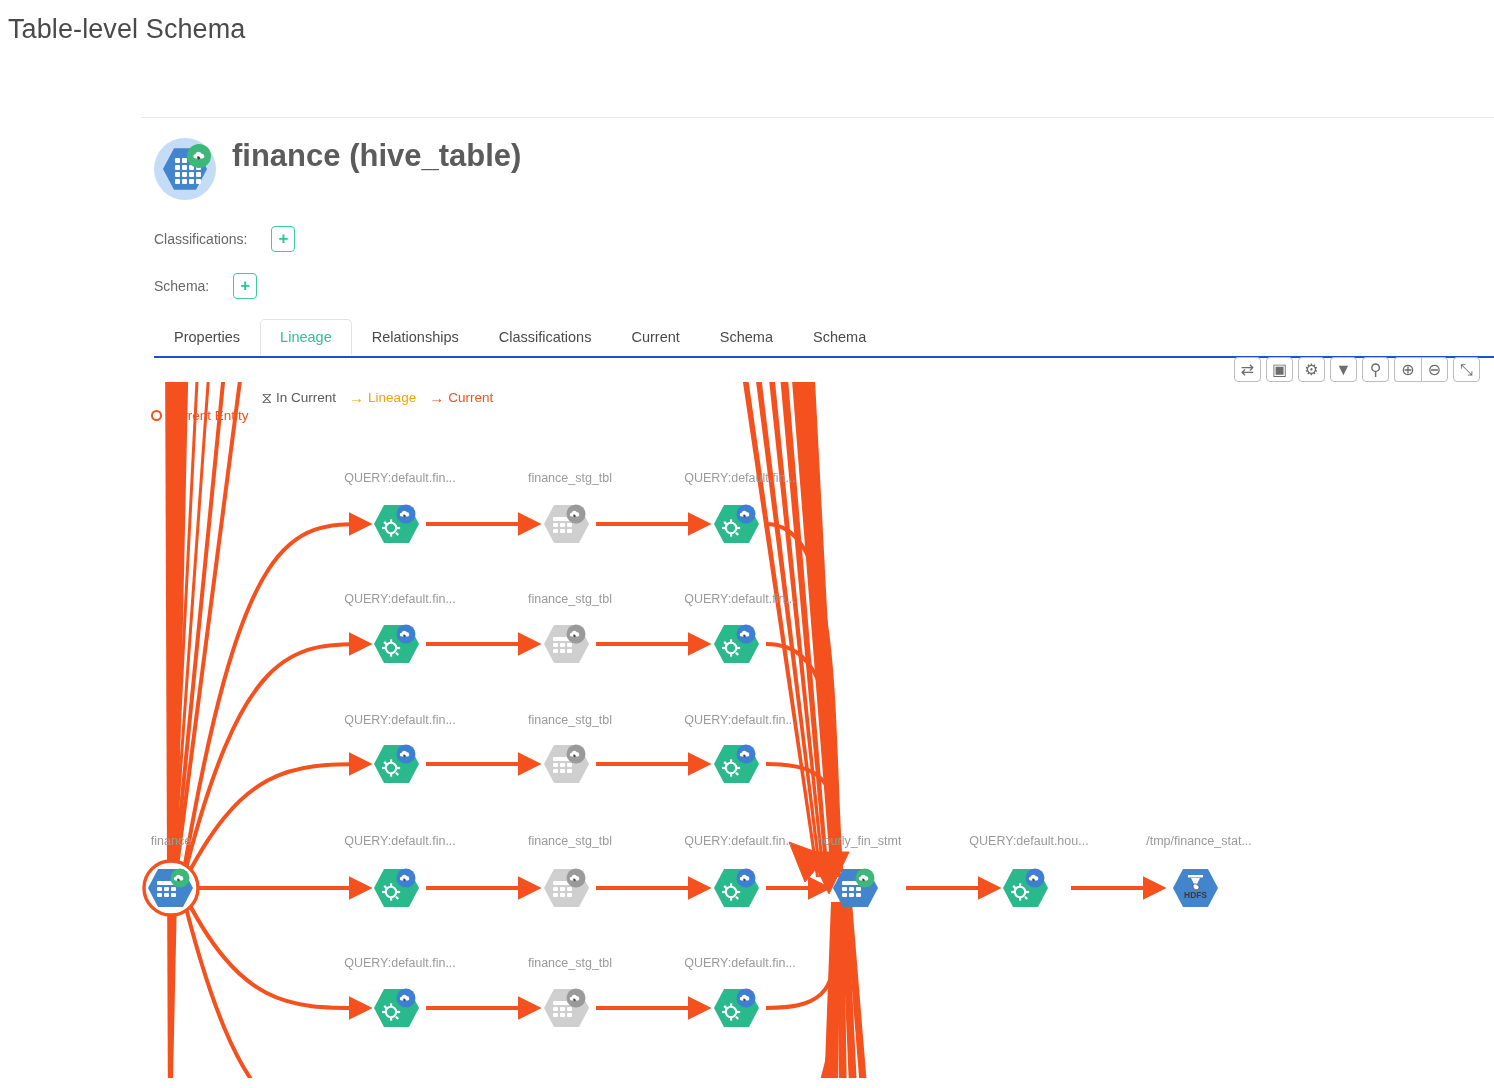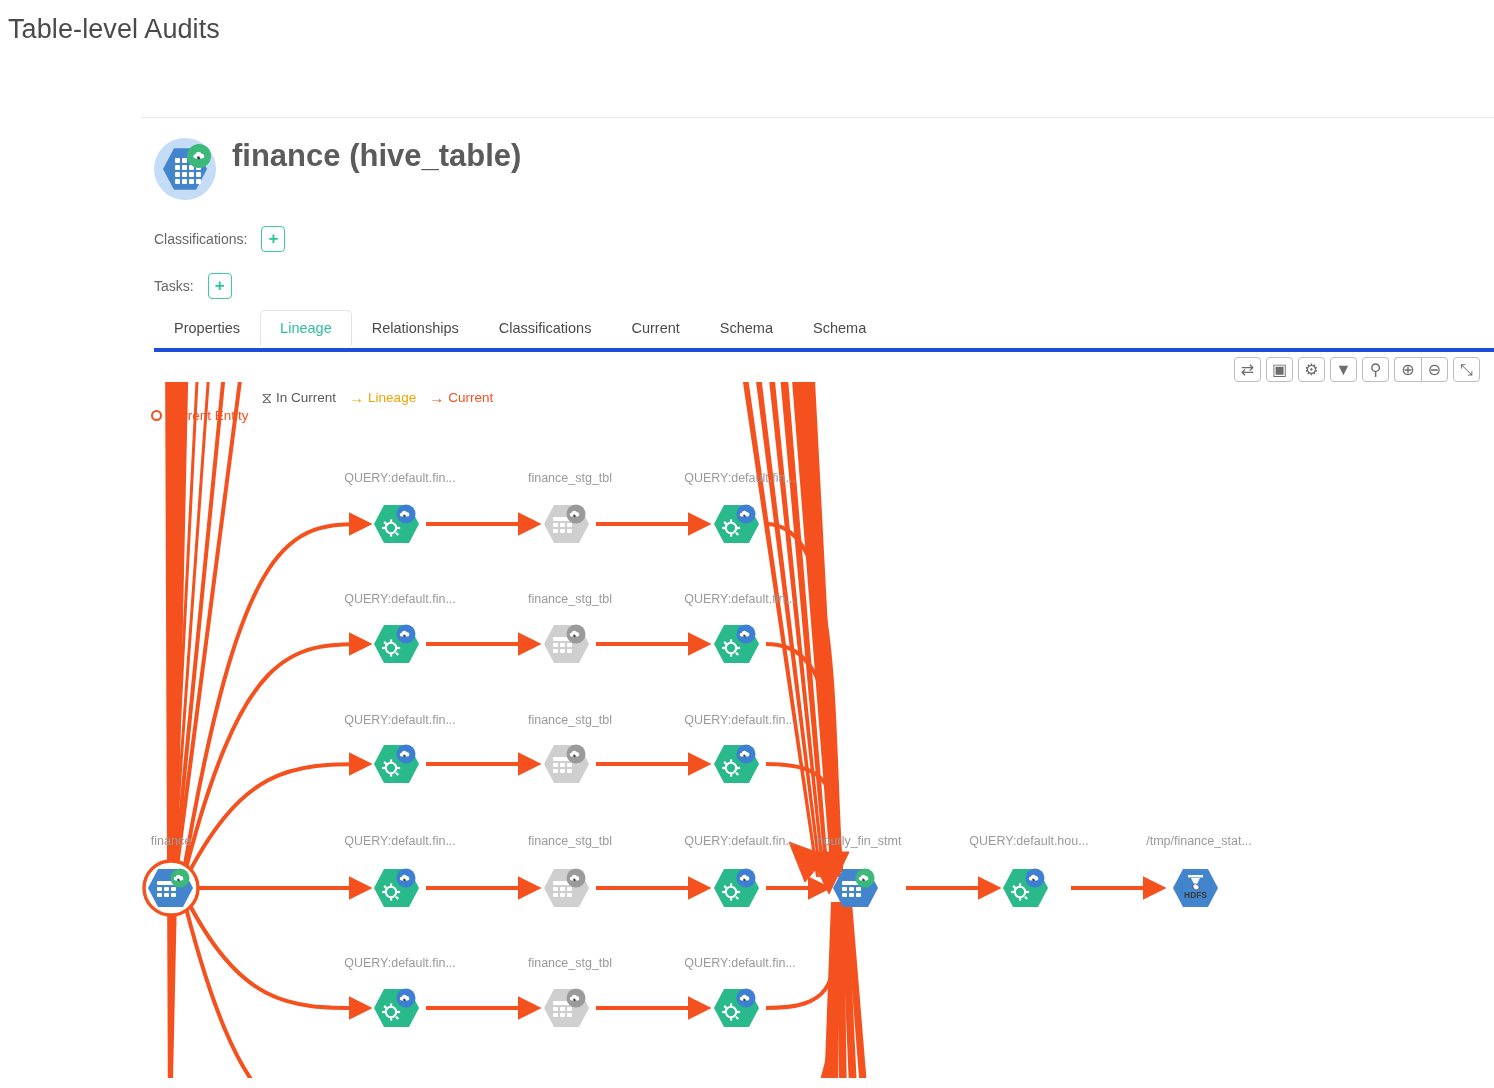--- a/index.html
+++ b/index.html
@@ -49,30 +49,30 @@
     left:33px;top:6px;width:24px;height:24px;background:#3cb878;font-size:13px;
   }
   .entity-title{
     margin-left:16px;font-size:31px;font-weight:700;color:#5b5b5b;
     white-space:nowrap;
   }
   
   .meta-row{position:absolute;display:flex;align-items:center;font-size:14px;color:#666;}
   #classifications-row{left:13px;top:108px;}
   #terms-row{left:13px;top:155px;}
-  .meta-label{margin-right:14px;}
+  .meta-label{margin-right:24px;}
   .plus-btn{
     width:24px;height:26px;border:1px solid #3ec9a0;border-radius:4px;
     color:#2ec49a;font-size:17px;font-weight:700;line-height:24px;text-align:center;
     background:#fff;cursor:pointer;box-sizing:border-box;
   }
   
   #tabs{
-    position:absolute;left:13px;top:192px;width:1340px;height:38px;
-    border-bottom:4px solid #1d4ed8;display:flex;align-items:flex-start;
+    position:absolute;left:13px;top:200px;width:1340px;height:38px;
+    border-bottom:2px solid #1d4ed8;display:flex;align-items:center;
   }
   .tab{
     padding:9px 19px;font-size:14.5px;color:#4a4a4a;cursor:pointer;
     border:1px solid transparent;border-radius:5px 5px 0 0;
     position:relative;background:transparent;white-space:nowrap;
   }
   .tab.active{
     color:#2fbf9e;border-color:#e3e3e3;border-bottom-color:#fff;background:#fff;
   }
   
@@ -104,21 +104,21 @@
   }
   #lineage-graph svg{display:block;}
   .node-label{
     font-family:"Liberation Sans", sans-serif;
     font-size:12.5px;fill:#9a9a9a;text-anchor:middle;
   }
 </style>
 </head>
 <body>
 
-<div id="page-title">Table-level Audits</div>
+<div id="page-title">Table-level Schema</div>
 
 <div id="entity-panel">
 
   <div class="entity-head">
     <div class="entity-avatar">
       <span class="hex"></span>
       <span class="grid-glyph">
           <i></i>
           <i></i>
           <i></i>
@@ -145,21 +145,21 @@
     </div>
     <div class="entity-title">finance (hive_table)</div>
   </div>
 
   <div class="meta-row" id="classifications-row">
     <span class="meta-label">Classifications:</span>
     <span class="plus-btn">+</span>
   </div>
 
   <div class="meta-row" id="terms-row">
-    <span class="meta-label">Tasks:</span>
+    <span class="meta-label">Schema:</span>
     <span class="plus-btn">+</span>
   </div>
 
   <div id="tabs">
       <div class="tab">Properties</div>
       <div class="tab active">Lineage</div>
       <div class="tab">Relationships</div>
       <div class="tab">Classifications</div>
       <div class="tab">Current</div>
       <div class="tab">Schema</div>

